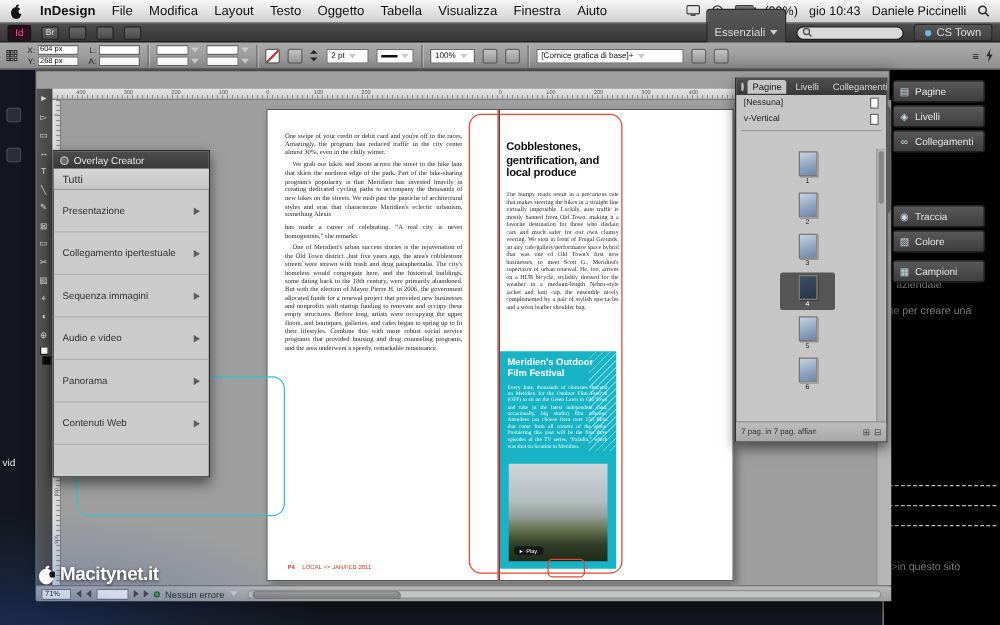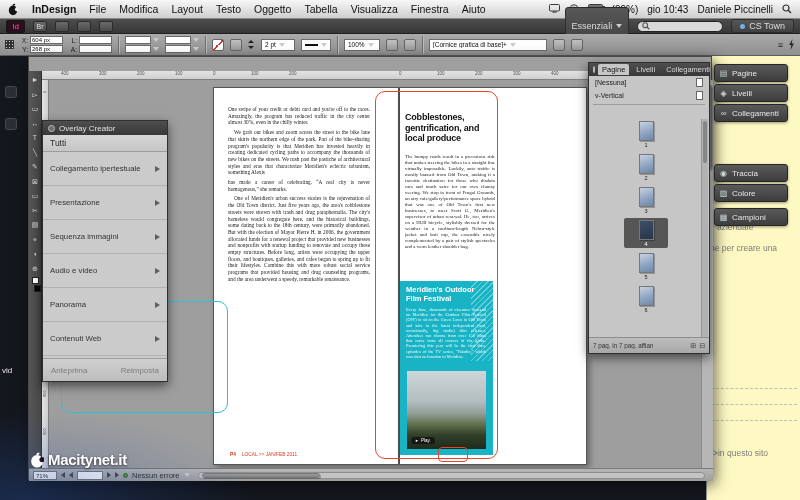--- a/index.html
+++ b/index.html
@@ -33,21 +33,21 @@
   .cdiv{width:1px;height:18px;background:#6f6f6f;box-shadow:1px 0 0 #bdbdbd}
   .proxy{width:9px;height:9px;display:grid;grid-template-columns:repeat(3,1fr);grid-template-rows:repeat(3,1fr)}
   .proxy i{border:0.5px solid #333;background:#cfcfcf}
   .stepper{width:7px;height:9px;display:flex;flex-direction:column;justify-content:space-between}
   .stepper b{width:0;height:0;border-left:3px solid transparent;border-right:3px solid transparent}
   .stepper b.up{border-bottom:3px solid #222}
   .stepper b.dn{border-top:3px solid #222}
   .cbtn{width:12px;height:12px;background:linear-gradient(#c2c2c2,#9a9a9a);border:1px solid #666;border-radius:2px}
   .combo{height:12px;background:#fff;border:1px solid #6b6b6b;font-size:6.5px;color:#111;display:flex;align-items:center;padding:0 3px;gap:3px;white-space:nowrap;overflow:hidden}
   
-  #browser{left:706px;top:56px;width:94px;height:444px;background:#fef9c3;border-left:1px solid #9a9a9a}
+  #browser{left:706px;top:56px;width:94px;height:444px;background:#000000;border-left:1px solid #9a9a9a}
   .frag{position:absolute;color:#7d7d7d;font-size:8.5px;white-space:nowrap}
   .dash{position:absolute;left:4px;width:86px;border-top:1px dashed #bdbdbd}
   
   #win{left:28px;top:56px;width:684px;height:424px;background:#9f9f9f;box-shadow:3px 5px 14px rgba(0,0,0,.6);border:1px solid #4a4a4a}
   #titlebar{left:0;top:0;width:100%;height:14px;background:linear-gradient(#c4c4c4,#939393);border-bottom:1px solid #5f5f5f;text-align:center;font-size:8.5px;color:#232323;line-height:13px}
   .tl{position:absolute;top:3.5px;width:7px;height:7px;border-radius:50%;border:0.5px solid rgba(0,0,0,.35)}
   #tools{left:0;top:14px;width:13px;height:397px;background:linear-gradient(90deg,#565656,#474747);border-right:1px solid #2e2e2e;display:flex;flex-direction:column;align-items:center;padding-top:3px;gap:3.5px}
   .tool{width:11px;height:11px;color:#d8d8d8;font-size:7px;line-height:11px;text-align:center;cursor:default}
   .swatch{width:7px;height:7px;border:1px solid #222}
   #hruler{left:13px;top:14px;width:659px;height:9px;background:linear-gradient(#e3e3e3,#cfcfcf);border-bottom:1px solid #808080;overflow:hidden}
@@ -388,41 +388,37 @@
     </div>
   </div>
 
   <div id="overlayPanel" class="abs panel">
     <div class="phead">
       <span class="picon"></span>
       <span>Overlay Creator</span>
     </div>
     <div id="ovfilter">Tutti</div>
     <div class="ovrow">
+        <span>Presentazione</span>
+      </div>
+    <div class="ovrow">
         <span>Collegamento ipertestuale</span>
-      </div>
-    <div class="ovrow">
-        <span>Presentazione</span>
       </div>
     <div class="ovrow">
         <span>Sequenza immagini</span>
       </div>
     <div class="ovrow">
         <span>Audio e video</span>
       </div>
     <div class="ovrow">
         <span>Panorama</span>
       </div>
     <div class="ovrow">
         <span>Contenuti Web</span>
       </div>
-    <div id="ovfooter">
-      <span>Anteprima</span>
-      <span>Reimposta</span>
-    </div>
   </div>
 
   <div id="pagesPanel" class="abs panel">
     <div class="phead">
       <span class="picon"></span>
       <span class="ptab active">Pagine</span>
       <span class="ptab">Livelli</span>
       <span class="ptab">Collegamenti</span>
       <span class="pheadicons">
         <span>»</span>

